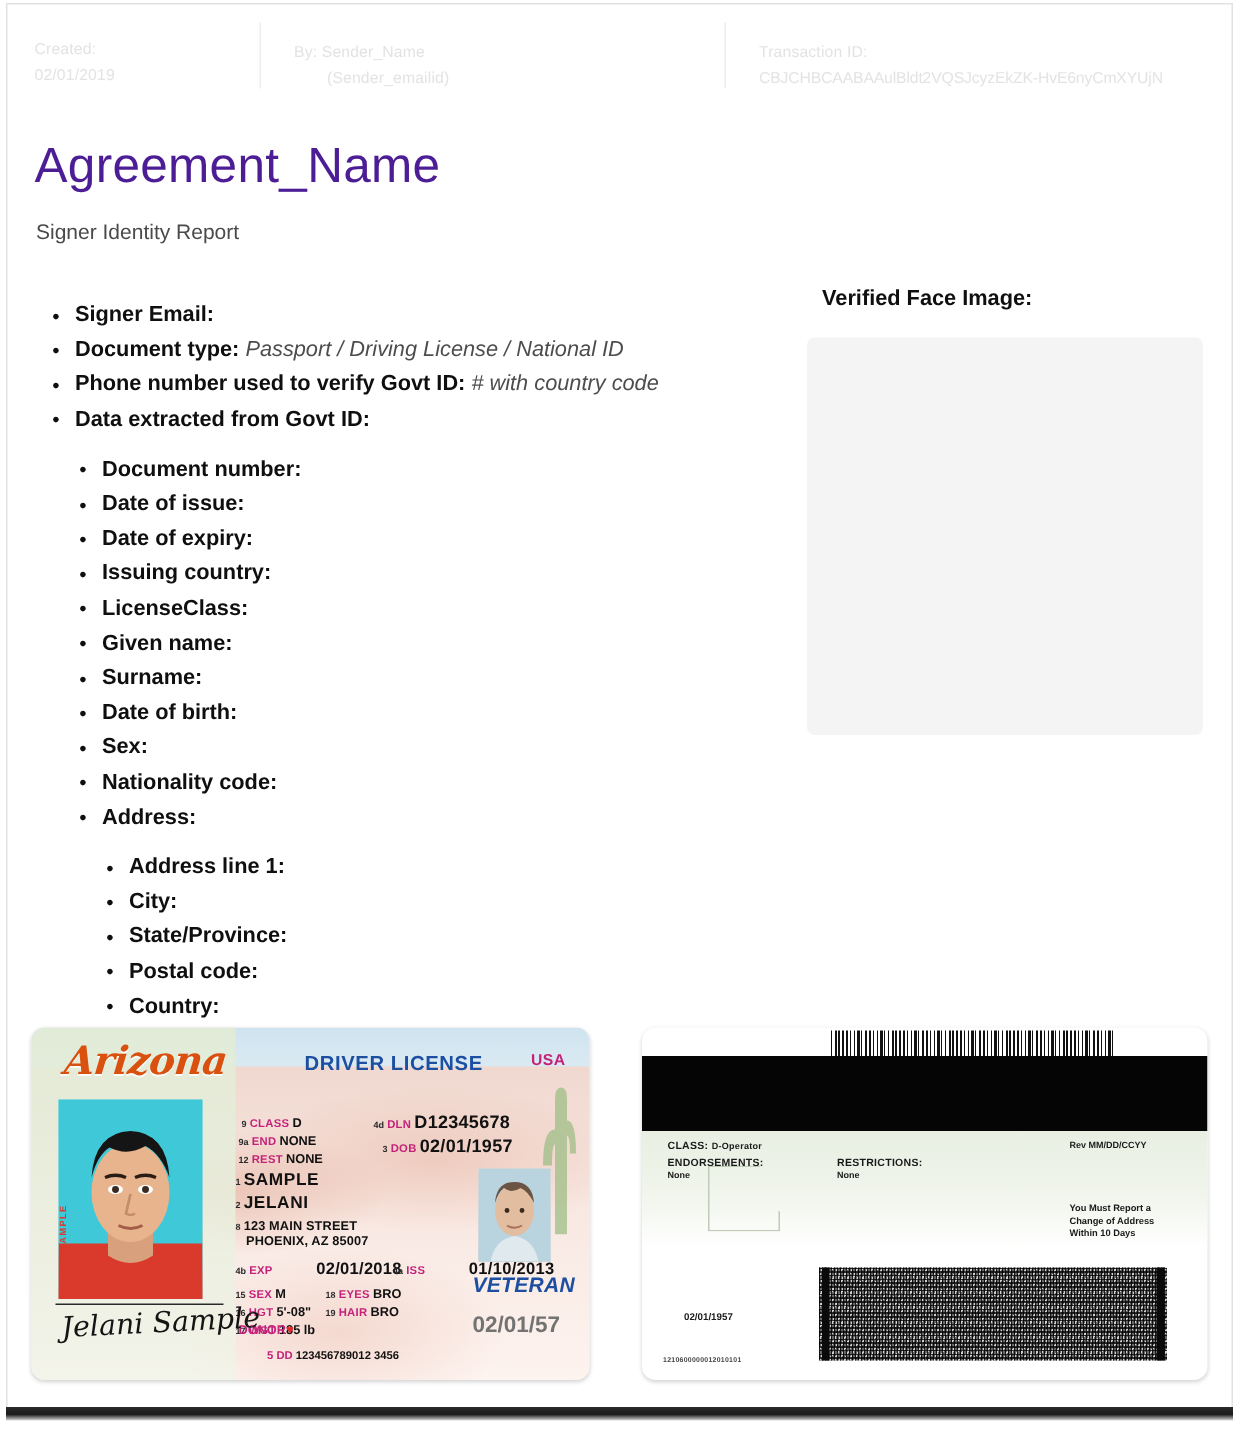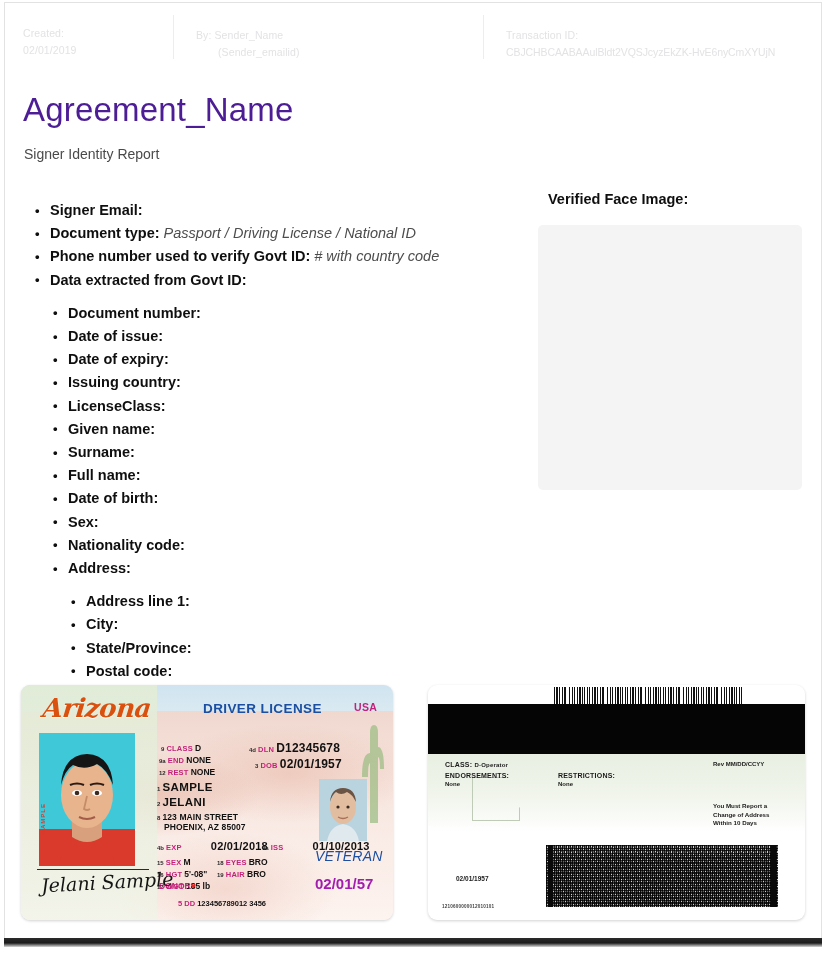--- a/index.html
+++ b/index.html
@@ -212,26 +212,26 @@
   .fld { position: absolute; white-space: nowrap; font-size: 7.5px; }
   .fnum { color: #2a2a2a; font-size: 6px; font-weight: bold; }
   .fkey { color: #c4227a; font-weight: bold; font-size: 7.5px; letter-spacing: 0.2px; }
   .fval { color: #111; font-weight: bold; font-size: 8.5px; }
   .fbig { color: #111; font-weight: bold; font-size: 12px; letter-spacing: 0.2px; }
   .fmed { color: #111; font-weight: bold; font-size: 11px; letter-spacing: 0.2px; padding-left: 27px; }
   .fname { color: #111; font-weight: bold; font-size: 11.5px; letter-spacing: 0.4px; }
   .faddr { color: #111; font-weight: bold; font-size: 8.5px; letter-spacing: 0.1px; }
   .az-veteran {
     position: absolute; left: 294px; top: 163px;
-    font-size: 14px; font-weight: normal; color: #1c4fa1;
+    font-size: 14px; font-weight: bold; color: #1c4fa1;
     font-style: italic; letter-spacing: 0.2px;
   }
   .az-dobbig {
     position: absolute; left: 294px; top: 190px;
-    font-size: 15px; font-weight: bold; color: #a21caf;
+    font-size: 15px; font-weight: bold; color: #737373;
   }
   .az-donor {
     position: absolute; left: 138px; top: 196px;
     font-size: 8.5px; font-weight: bold; color: #c4227a;
   }
   .az-heart { color: #e02b2b; font-size: 9px; }
   .az-dd {
     position: absolute; left: 133px; top: 214px;
     font-size: 7.5px; font-weight: bold; color: #111; padding-left: 24px;
   }
@@ -314,21 +314,20 @@
       <li class="li"><span>Phone number used to verify Govt ID:</span> <span class="val"># with country code</span></li>
       <li class="li">Data extracted from Govt ID:</li>
       <ul class="lv2">
         <li class="li">Document number:</li>
         <li class="li">Date of issue:</li>
         <li class="li">Date of expiry:</li>
         <li class="li">Issuing country:</li>
         <li class="li">LicenseClass:</li>
         <li class="li">Given name:</li>
         <li class="li">Surname:</li>
-        <li class="li">Full name:</li>
         <li class="li">Date of birth:</li>
         <li class="li">Sex:</li>
         <li class="li">Nationality code:</li>
         <li class="li">Address:</li>
         <ul class="lv3">
           <li class="li">Address line 1:</li>
           <li class="li">City:</li>
           <li class="li">State/Province:</li>
           <li class="li">Postal code:</li>
           <li class="li">Country:</li>

